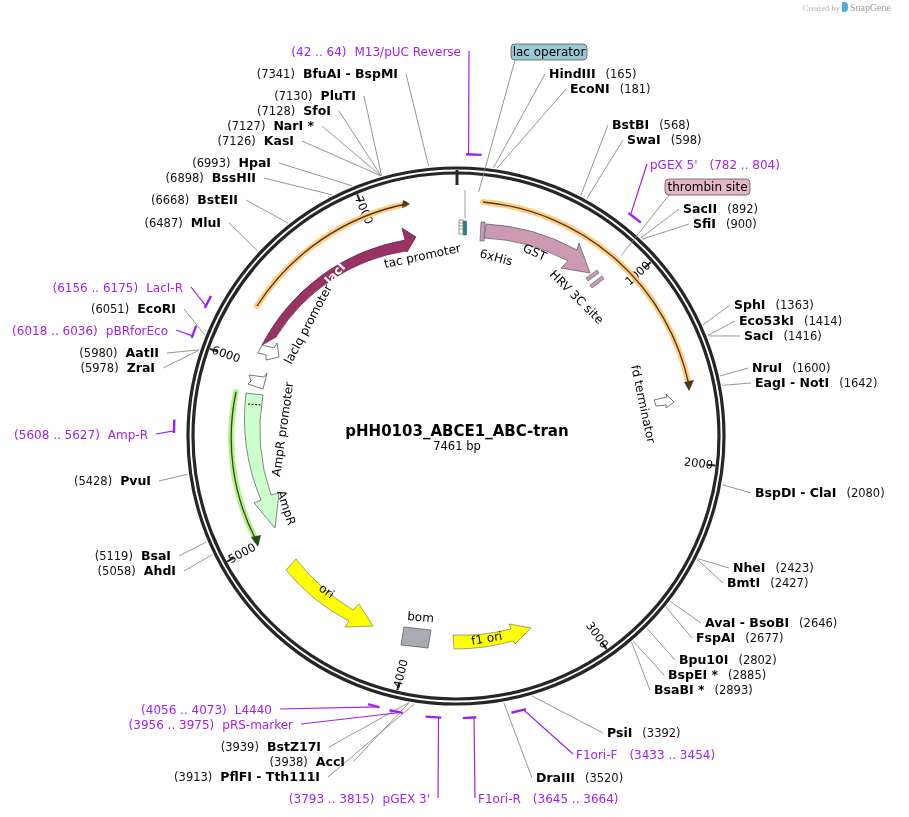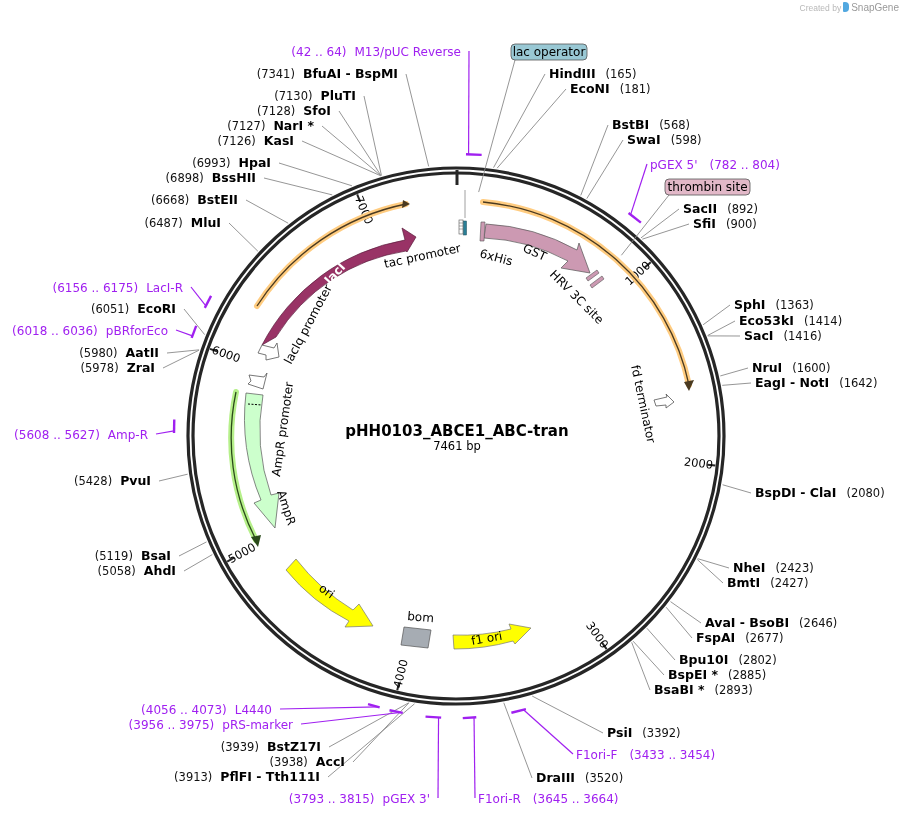--- a/index.html
+++ b/index.html
@@ -5,21 +5,21 @@
   html,body{margin:0;padding:0;background:#ffffff;}
   body{width:909px;height:817px;position:relative;overflow:hidden;font-family:"DejaVu Sans","Liberation Sans",sans-serif;}
   svg{position:absolute;left:0;top:0;}
   .site-name{font-weight:bold;font-size:12.5px;fill:#000;}
   .site-pos{font-size:11.5px;fill:#111;}
   .primer{font-size:12px;fill:#a020f0;}
   .tick-label{font-size:11.5px;fill:#000;}
   .feat-label{font-size:12px;fill:#000;}
   .title{font-weight:bold;font-size:15px;fill:#000;}
   .subtitle{font-size:11.5px;fill:#000;}
-  .credit{position:absolute;right:10px;top:2px;font-size:8.5px;color:#b8b8b8;font-family:Liberation Sans, sans-serif;}
+  .credit{position:absolute;right:18px;top:2px;font-size:8.5px;color:#b8b8b8;font-family:Liberation Serif, serif;}
   .credit .brand{color:#9a9a9a;font-size:10px;}
   .credit .logo{display:inline-block;width:6px;height:10px;background:#52a8e0;border-radius:1px 4px 4px 1px;vertical-align:-1px;margin:0 2px;}
 </style>
 </head>
 <body>
 
 <div class="credit">
   <span>Created by</span><span class="logo"></span><span class="brand">SnapGene</span>
 </div>
 

